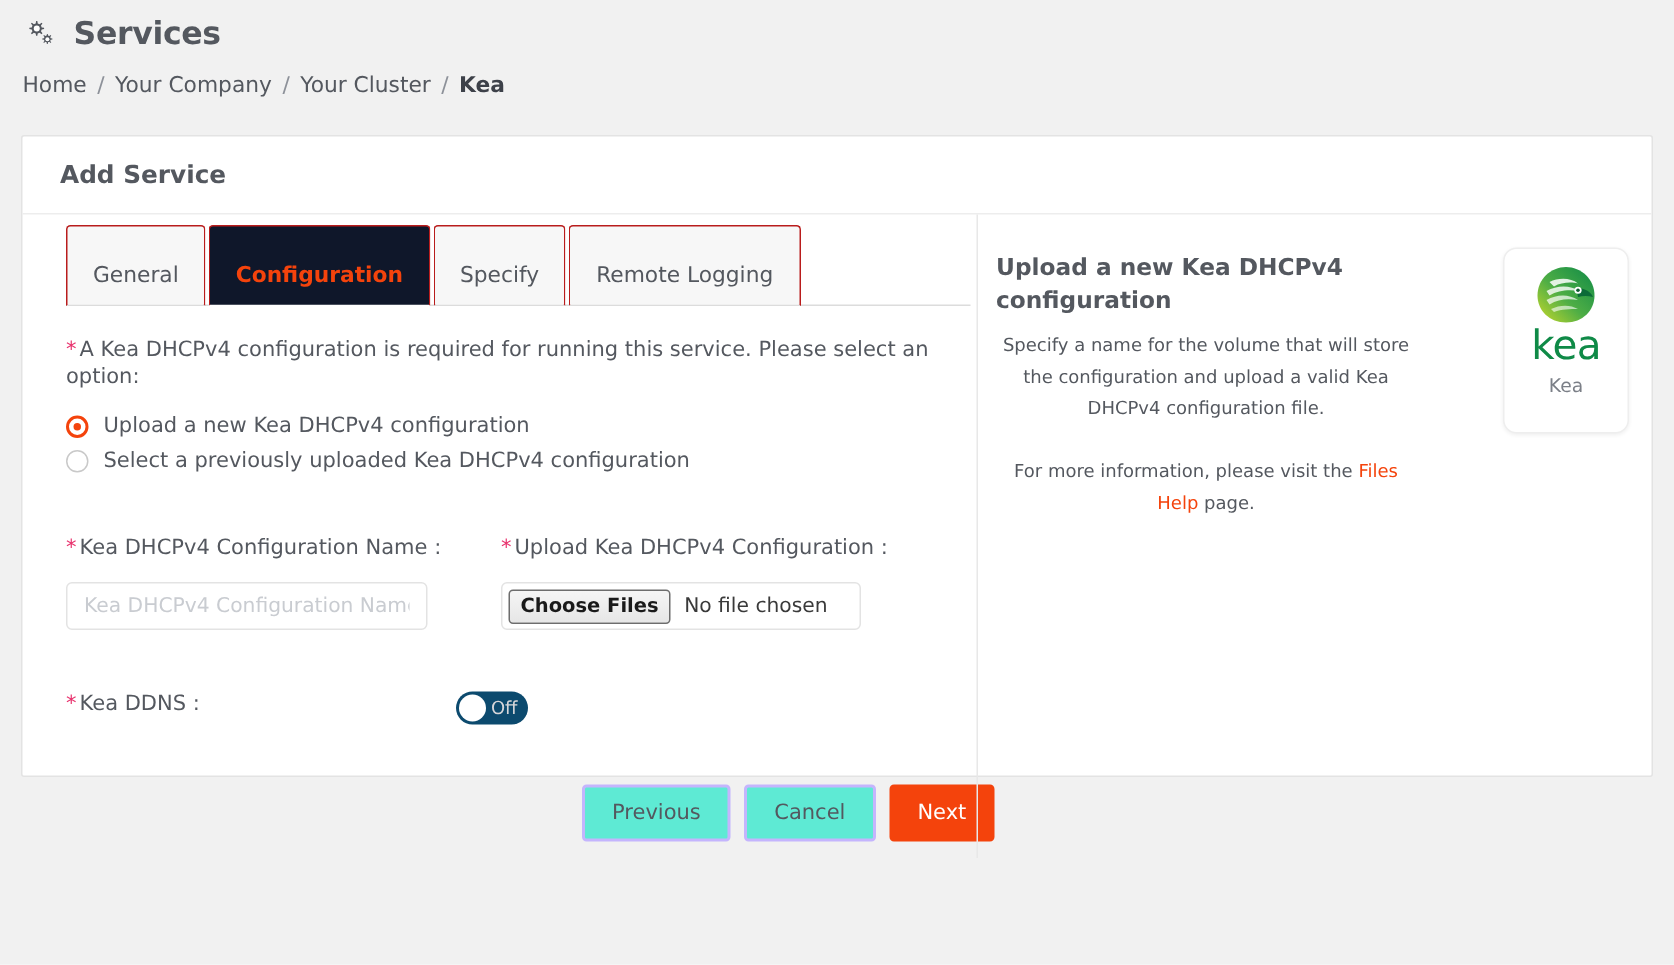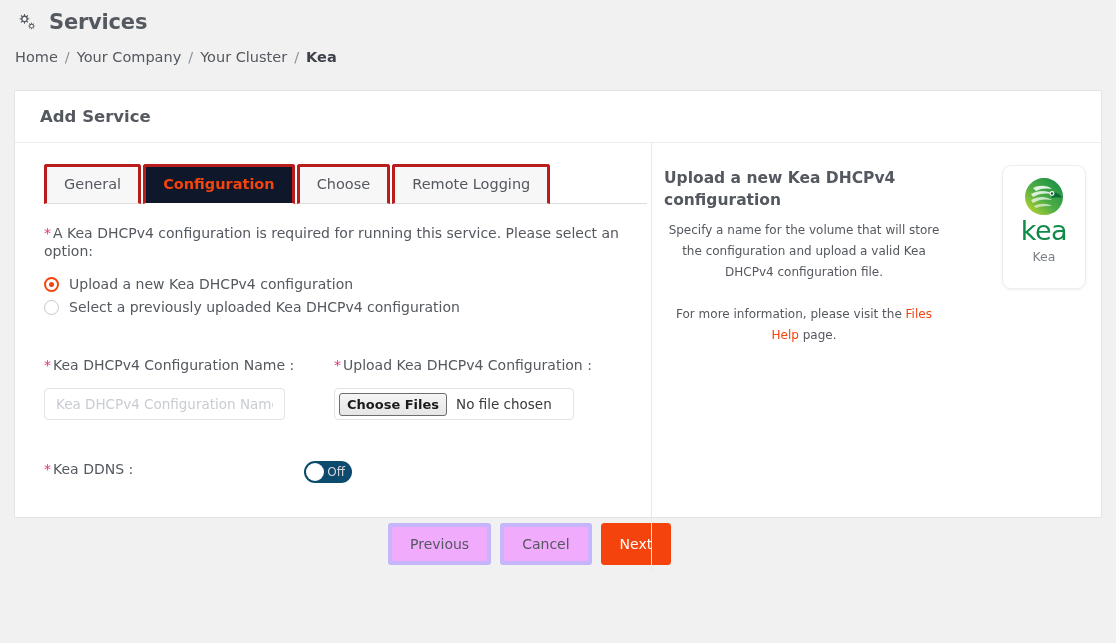--- a/index.html
+++ b/index.html
@@ -85,25 +85,25 @@
   .tabs::after {
     content: "";
     position: absolute;
     left: 18px; right: 4px; bottom: 0;
     border-bottom: 1px solid #dcdcdc;
     z-index: 0;
   }
   .tab {
     position: relative;
     z-index: 1;
-    padding: 8px 17px 9px 17px;
+    padding: 24px 17px 9px 17px;
     font-size: 14.5px;
     color: #54585f;
     background: #f7f7f7;
-    border: 3px solid #b91c1c;
+    border: 1px solid #b91c1c;
     border-bottom: 1px solid #dcdcdc;
     border-radius: 3px 3px 0 0;
     margin-right: 2px;
     cursor: pointer;
     line-height: 19px;
     margin-top: 30px;
   }
   .tab.active {
     background: #0f172a;
     color: #f4430c;
@@ -239,22 +239,22 @@
   }
   .btn {
     font-size: 14px;
     font-family: "DejaVu Sans", sans-serif;
     border-radius: 3px;
     padding: 8px 18px;
     cursor: pointer;
     line-height: 18px;
   }
   .btn-default {
-    background: #f0abfc;
-    border: 4px solid #c4b5fd;
+    background: #5eead4;
+    border: 2px solid #c4b5fd;
     color: #54585f;
   }
   .btn-primary {
     background: #f4430c;
     border: 1px solid #f4430c;
     color: #ffffff;
   }
 
   
   .right-pane {
@@ -343,21 +343,21 @@
 
   <div class="card-header">Add Service</div>
 
   <div class="card-body">
 
     <div class="left-pane">
 
       <div class="tabs">
         <div class="tab">General</div>
         <div class="tab active">Configuration</div>
-        <div class="tab">Choose</div>
+        <div class="tab">Specify</div>
         <div class="tab">Remote Logging</div>
       </div>
 
       <div class="form-area">
 
         <div class="instruction">
           <span class="req">*</span><span>A Kea DHCPv4 configuration is required for running this service. Please select an option:</span>
         </div>
 
         <div class="radio-row">

